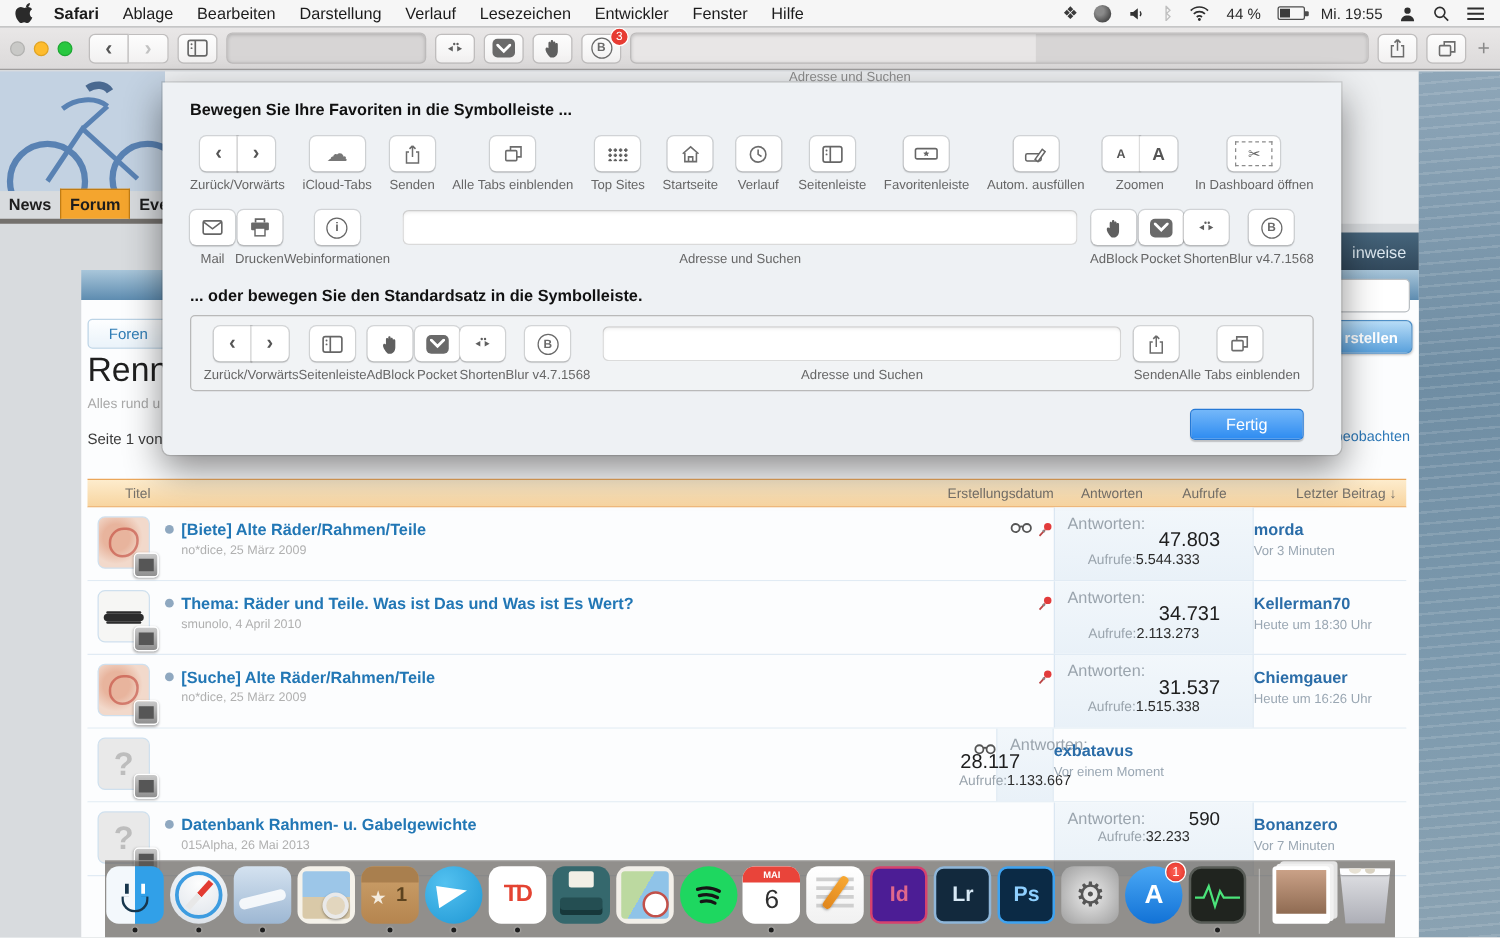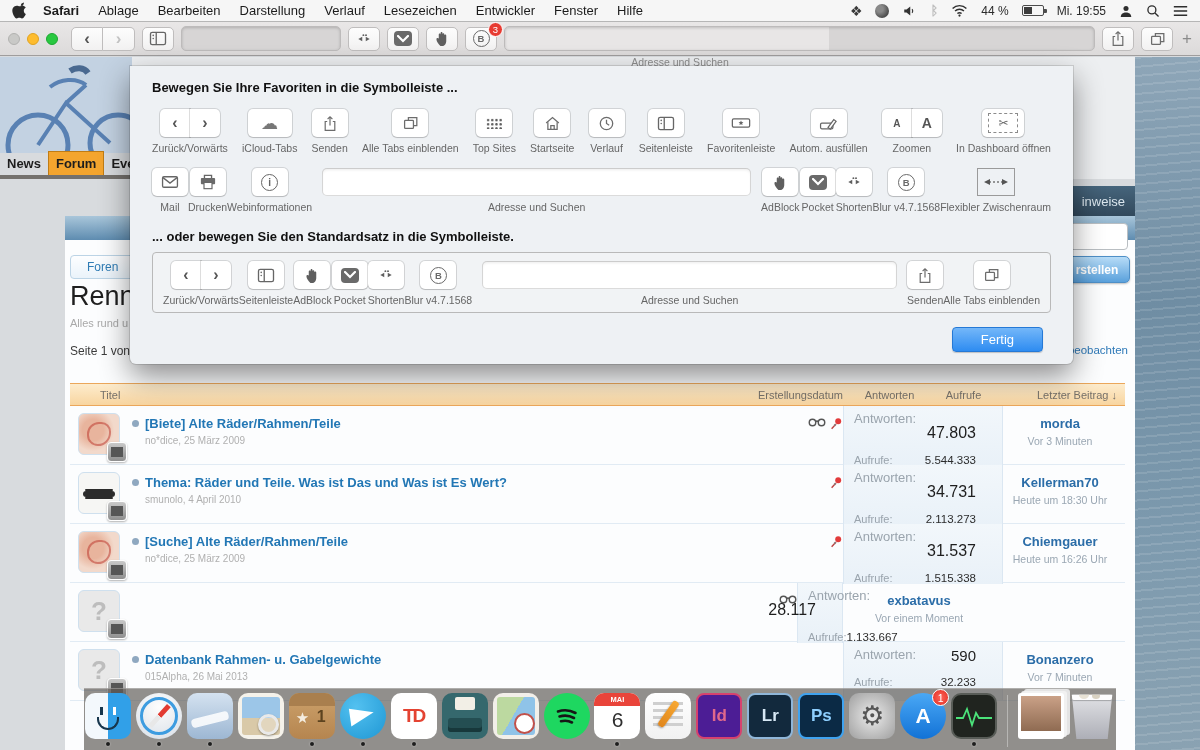--- a/index.html
+++ b/index.html
@@ -94,26 +94,26 @@
   .tcell{padding:10px 0 0 4px;overflow:hidden}
   .t-title{font-size:13px;font-weight:bold;color:#2277b5;white-space:nowrap;display:flex;align-items:center;gap:6px}
   .t-title.normal{font-weight:normal}
   .dot-b{width:7px;height:7px;border-radius:50%;background:#8fa8c0;flex:none}
   .t-meta{font-size:10px;color:#b0b0b0;margin-top:4px;padding-left:13px}
   .flags{display:flex;justify-content:flex-end;align-items:flex-start;padding-top:10px;gap:3px}
   .stats{background:linear-gradient(#f2f7fb,#e9f1f8);border-left:1px solid #dbe7f2;border-right:1px solid #dbe7f2;
     padding:5px 26px 0 10px;display:flex;flex-direction:column}
   .stats .lbl{color:#9aa4ad;font-size:13px}
   .stats .num{font-size:16px;color:#1e1e1e;align-self:flex-end;margin-top:-2px}
-  .stats .l2{display:flex;justify-content:space-between;font-size:11px;margin-top:12px}
+  .stats .l2{display:flex;justify-content:center;font-size:11px;margin-top:0}
   .stats .l2 .lbl{font-size:11px}
   .stats .l2 .val{color:#2c2c2c;font-size:11.5px}
   .stats .l1c{display:flex;justify-content:space-between;align-items:baseline}
   .stats .l1c .num{font-size:15px;margin:0}
-  .lastc{padding:10px 8px 0 0;text-align:center}
+  .lastc{padding:10px 8px 0 0;text-align:left}
   .lastc .usr{font-size:13px;font-weight:bold;color:#2b6da8}
   .lastc .tim{font-size:10.5px;color:#9aa7b3;margin-top:4px}
   .pin-ic,.glass-ic{flex:none}
 
   
   .sheet{position:absolute;left:130px;top:66px;width:943px;z-index:40;background:#eef1f4;border-radius:0 0 6px 6px;
     box-shadow:0 12px 30px rgba(0,0,0,.45),0 0 0 1px rgba(0,0,0,.12);padding:10px 22px 12px}
   .sh-title{font-size:13px;font-weight:bold;color:#111;margin:4px 0 14px}
   .sh-row{display:flex;align-items:flex-start;justify-content:space-between;margin-bottom:14px}
   .sh-item{display:flex;flex-direction:column;align-items:center;gap:5px}
@@ -755,29 +755,20 @@
           </svg>
         </span>
       <span class="sh-lbl">Shorten</span>
     </div>
     <div class="sh-item">
       <span class="sh-btn">
           <span class="circB">B</span>
         </span>
       <span class="sh-lbl">Blur v4.7.1568</span>
     </div>
-    <div class="sh-item">
-      <span class="fsbox">
-          <svg width="30" height="12" viewBox="0 0 30 12">
-            <path d="M8 6h14" stroke="#777" stroke-width="1.3" stroke-dasharray="2 2"></path>
-            <path d="M9 3L3 6l6 3zM21 3l6 3-6 3z" fill="#555"></path>
-          </svg>
-        </span>
-      <span class="sh-lbl">Flexibler Zwischenraum</span>
-    </div>
   </div>
 
   <div class="sh-sub">... oder bewegen Sie den Standardsatz in die Symbolleiste.</div>
 
   <div class="std-box">
     <div class="sh-item">
       <span class="pairwrap">
           <span class="sh-btn pairseg">
             <span class="chev2">‹</span>
           </span>

